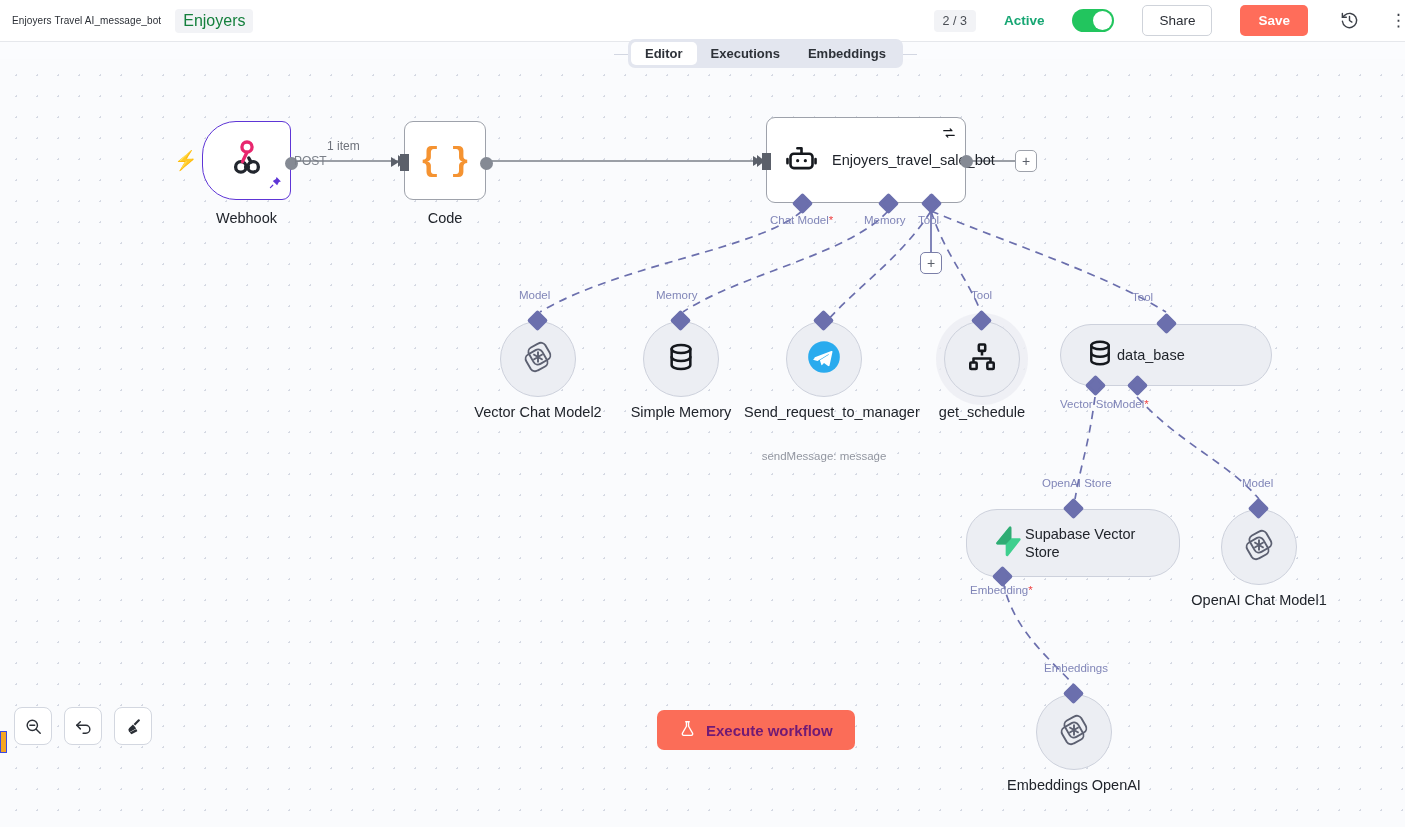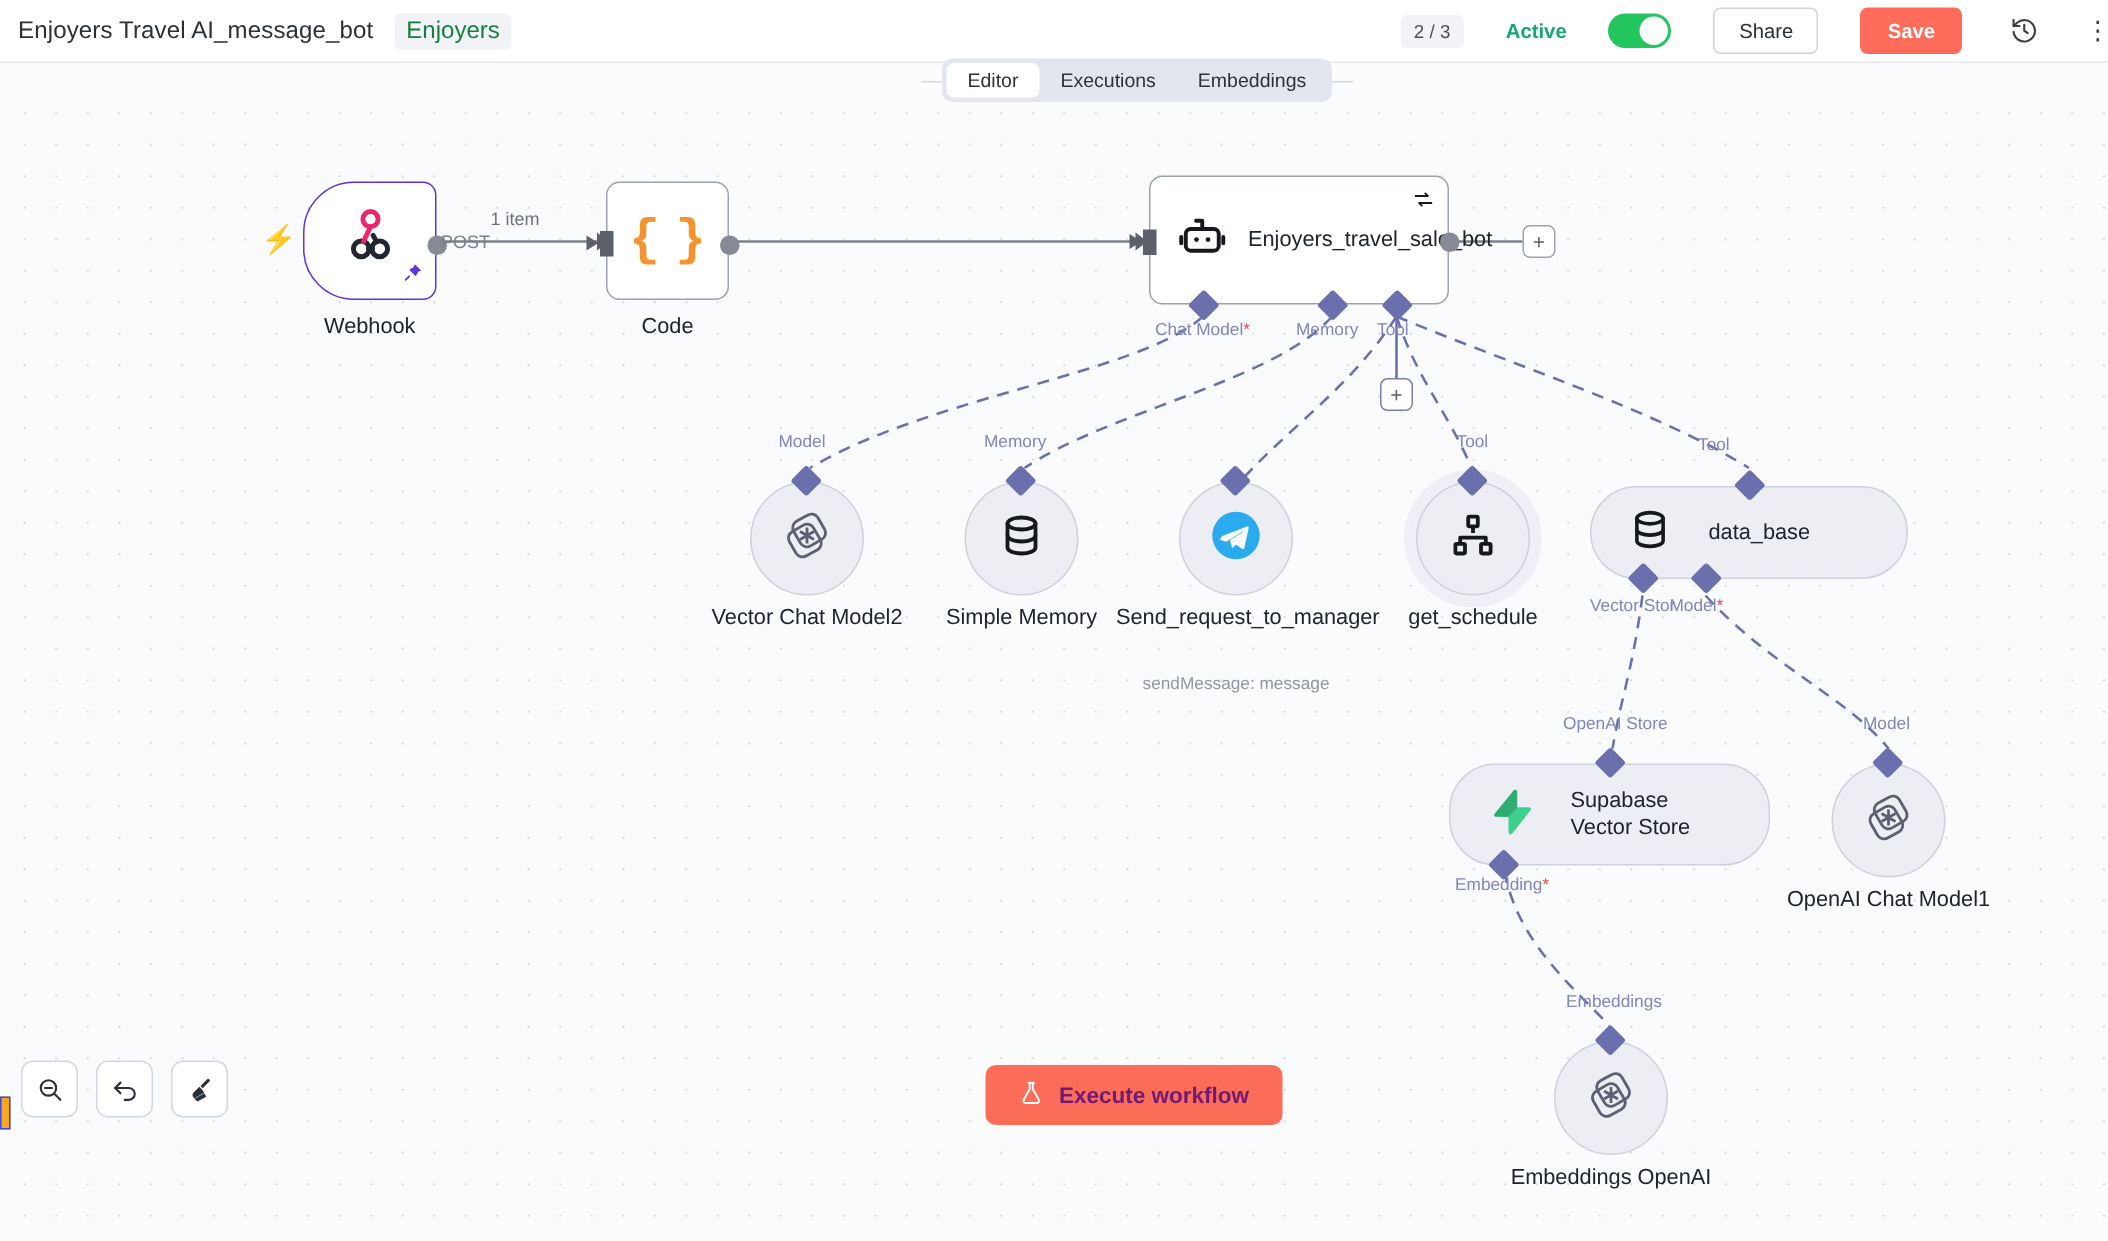--- a/index.html
+++ b/index.html
@@ -13,21 +13,21 @@
   
   #topbar {
     position: absolute; left: 0; top: 0; width: 1405px; height: 42px;
     background: #ffffff;
     border-bottom: 1px solid #e6e8ec;
     display: flex; align-items: center;
     z-index: 40;
   }
   #wf-title {
     margin-left: 12px;
-    font-size: 16px; color: #2b2f36; letter-spacing: .1px;
+    font-size: 10px; color: #2b2f36; letter-spacing: .1px;
     white-space: nowrap;
   }
   #wf-tag {
     margin-left: 14px;
     font-size: 16px; color: #15803d;
     background: #f2f3f6; border-radius: 4px;
     padding: 3px 8px;
   }
   .topbar-right {
     margin-left: auto; display: flex; align-items: center; gap: 28px;
@@ -71,20 +71,21 @@
     height: 29px;
     background: #e3e6ef;
     border-radius: 7px;
     display: flex; align-items: center; padding: 3px;
     z-index: 45;
   }
   .tab {
     font-size: 13px; color: #2d3138;
     padding: 4px 14px; border-radius: 5px; cursor: pointer;
     white-space: nowrap;
+    font-weight: bold;
   }
   .tab.active { background: #ffffff; }
   #tabstrip::before, #tabstrip::after {
     content: ""; position: absolute; top: 50%; width: 14px; height: 1px;
     background: #d3d7e2;
   }
   #tabstrip::before { left: -14px; }
   #tabstrip::after { right: -14px; }
 
   
@@ -127,21 +128,21 @@
     background: #eceef3; border: 1.4px solid #cdd1dc;
     display: flex; align-items: center; justify-content: center;
     position: relative;
   }
   .circ-node.halo { box-shadow: 0 0 0 8px #eceef3cc; }
 
   
   .pill-node {
     height: 62px; border-radius: 31px;
     background: #eceef3; border: 1.4px solid #cdd1dc;
-    display: flex; align-items: center; gap: 24px;
+    display: flex; align-items: center; gap: 2px;
     padding: 16px 24px; position: relative;
   }
   .pill-title { font-size: 14.5px; color: #20242b; line-height: 1.25; }
 
   
   .port-dot {
     position: absolute; width: 13px; height: 13px; border-radius: 50%;
     background: #858a94;
   }
   .port-in {

